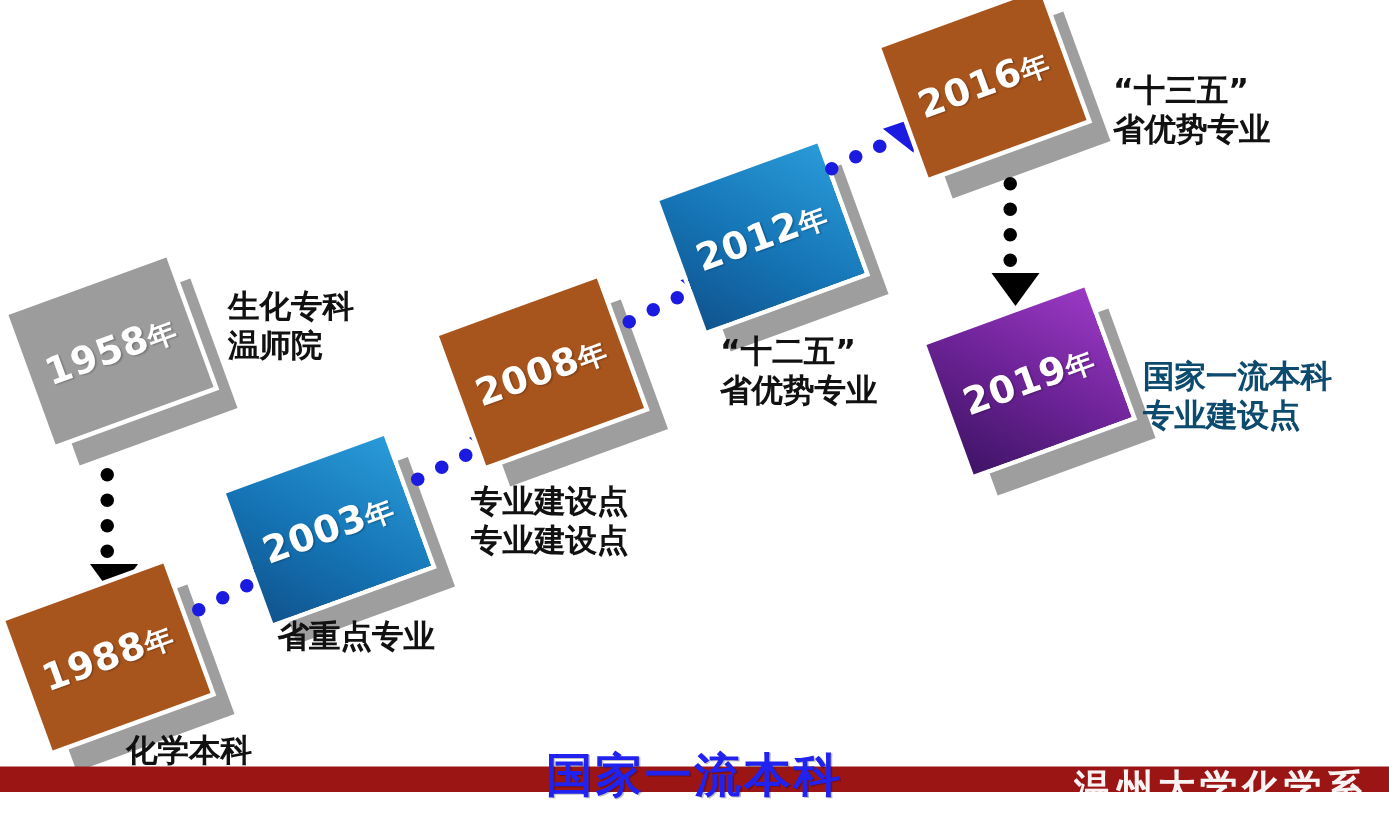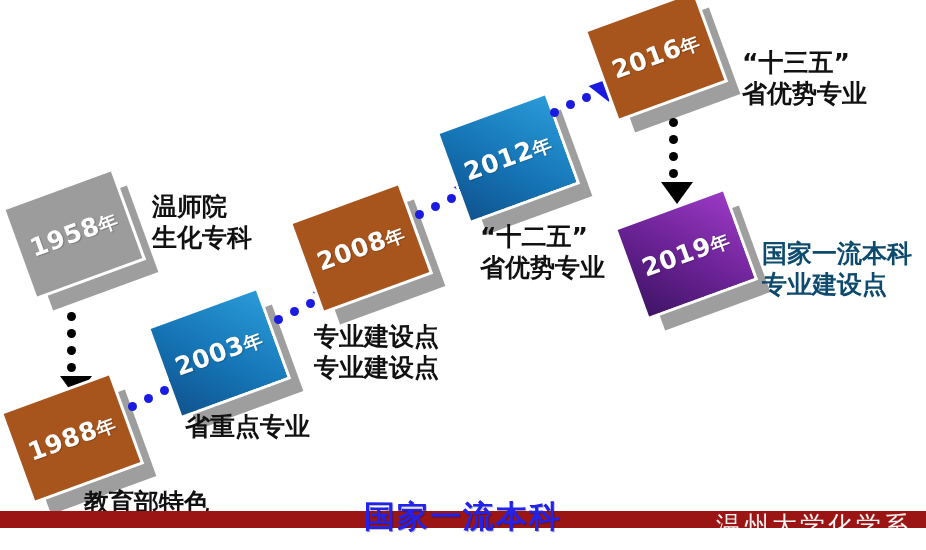--- a/index.html
+++ b/index.html
@@ -44,21 +44,21 @@
   .face.gray  {background:#9c9c9c;}
   .face.brown {background:#a8541d;}
   .face.blue  {background:linear-gradient(48deg,#10548f 0%,#1574b5 45%,#2a9ad8 100%);}
   .face.purple{background:linear-gradient(48deg,#3f1466 0%,#6d2397 50%,#9b39c4 100%);}
 
   
   .caption{
     position:absolute;
     font-weight:bold;
     color:#111111;
-    font-size:25px;
+    font-size:21px;
     line-height:1.22;
     white-space:nowrap;
   }
   .caption.blue-text{color:#0c4a6e;}
 
   
   .arrow{position:absolute;}
   .arrow .dot{
     position:absolute;
     border-radius:50%;
@@ -85,21 +85,21 @@
     font-size:31px;
     font-weight:bold;
     letter-spacing:2px;
     text-shadow:1px 1px 0 rgba(0,0,0,.25);
   }
   #banner-watermark{
     position:absolute;
     right:14px; bottom:19px;
     color:#ffffff;
     font-size:25px;
-    font-weight:normal;
+    font-weight:bold;
     letter-spacing:3px;
     opacity:.95;
     overflow:hidden;
     height:22px;
     white-space:nowrap;
   }
 </style>
 </head>
 <body>
 
@@ -107,42 +107,42 @@
 
   <div class="node" style="left:18px;top:188px;width:150px;height:120px;">
     <div class="shadow" style="width:112px;height:92px;"></div>
     <div class="face gray" style="width:112px;height:92px;">
       <div class="year">
         <span>1958</span><span class="cn">年</span>
       </div>
     </div>
   </div>
   <div class="caption" style="left:152px;top:192px;">
+    <div>生化专科</div>
     <div>温师院</div>
-    <div>生化专科</div>
   </div>
 
   <div class="arrow black" style="left:62px;top:312px;width:24px;height:78px;">
     <div class="dot" style="left:5px;top:0px;width:9px;height:9px;"></div>
     <div class="dot" style="left:5px;top:17px;width:9px;height:9px;"></div>
     <div class="dot" style="left:5px;top:34px;width:9px;height:9px;"></div>
     <div class="dot" style="left:5px;top:51px;width:9px;height:9px;"></div>
     <div class="head" style="left:-2px;top:64px;border-left:16px solid transparent;border-right:16px solid transparent;border-top:22px solid #000000;"></div>
   </div>
 
   <div class="node" style="left:16px;top:392px;width:155px;height:120px;">
     <div class="shadow" style="width:112px;height:92px;"></div>
     <div class="face brown" style="width:112px;height:92px;">
       <div class="year">
         <span>1988</span><span class="cn">年</span>
       </div>
     </div>
   </div>
   <div class="caption" style="left:84px;top:488px;">
-    <div>教育部特色</div>
+    <div>化学本科</div>
   </div>
 
   <div class="arrow blue" style="left:126px;top:372px;width:80px;height:45px;">
     <div class="dot" style="left:2px;top:30px;width:9px;height:9px;"></div>
     <div class="dot" style="left:18px;top:22px;width:9px;height:9px;"></div>
     <div class="dot" style="left:34px;top:14px;width:9px;height:9px;"></div>
     <div class="head" style="left:44px;top:-3px;border-left:13px solid transparent;border-right:13px solid transparent;border-bottom:20px solid #1a1ae0;transform:rotate(38deg);"></div>
   </div>
 
   <div class="node" style="left:163px;top:307px;width:155px;height:120px;">

